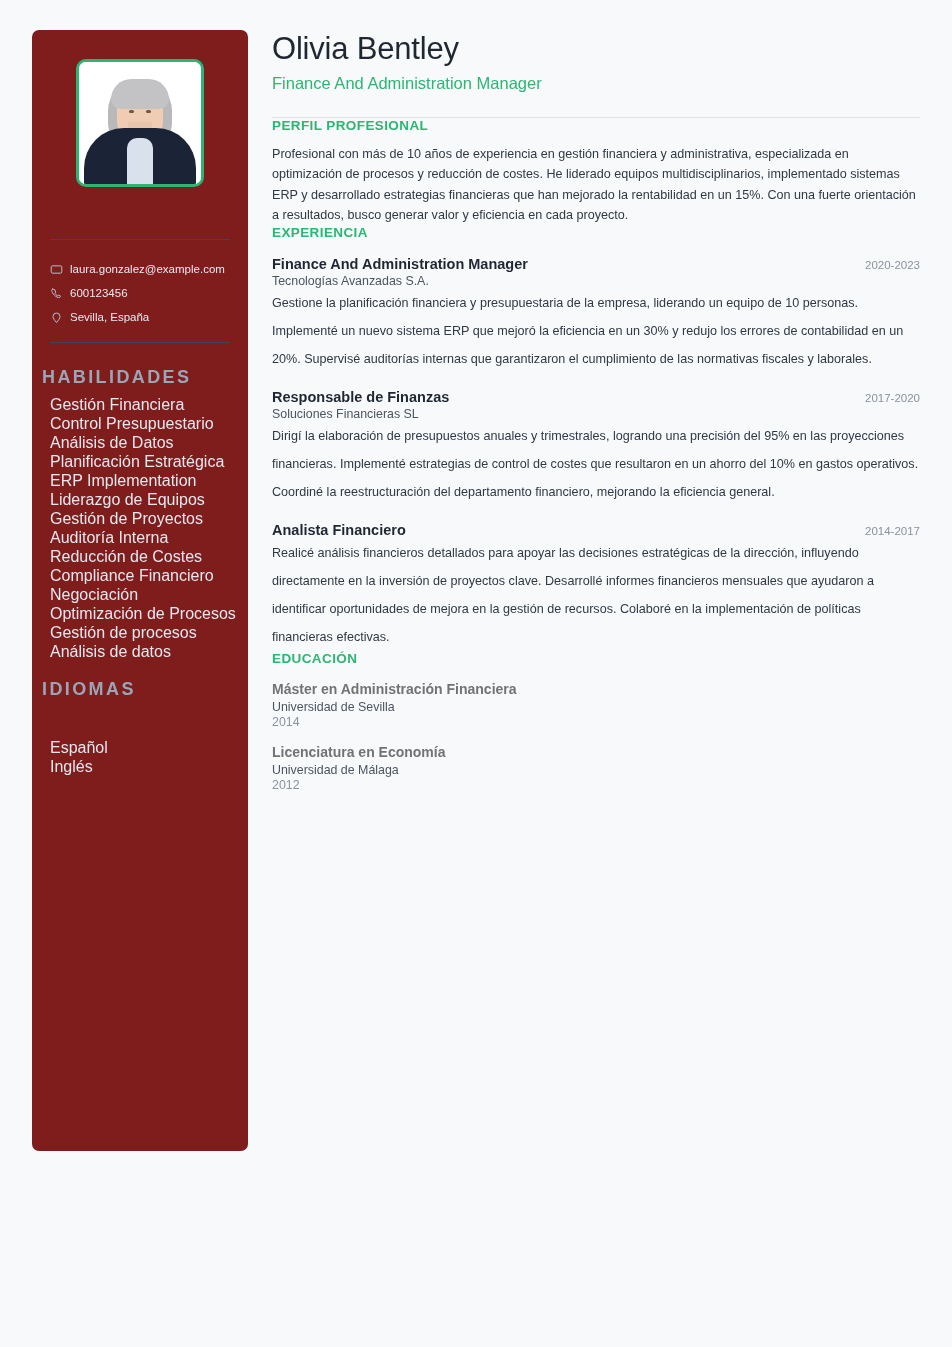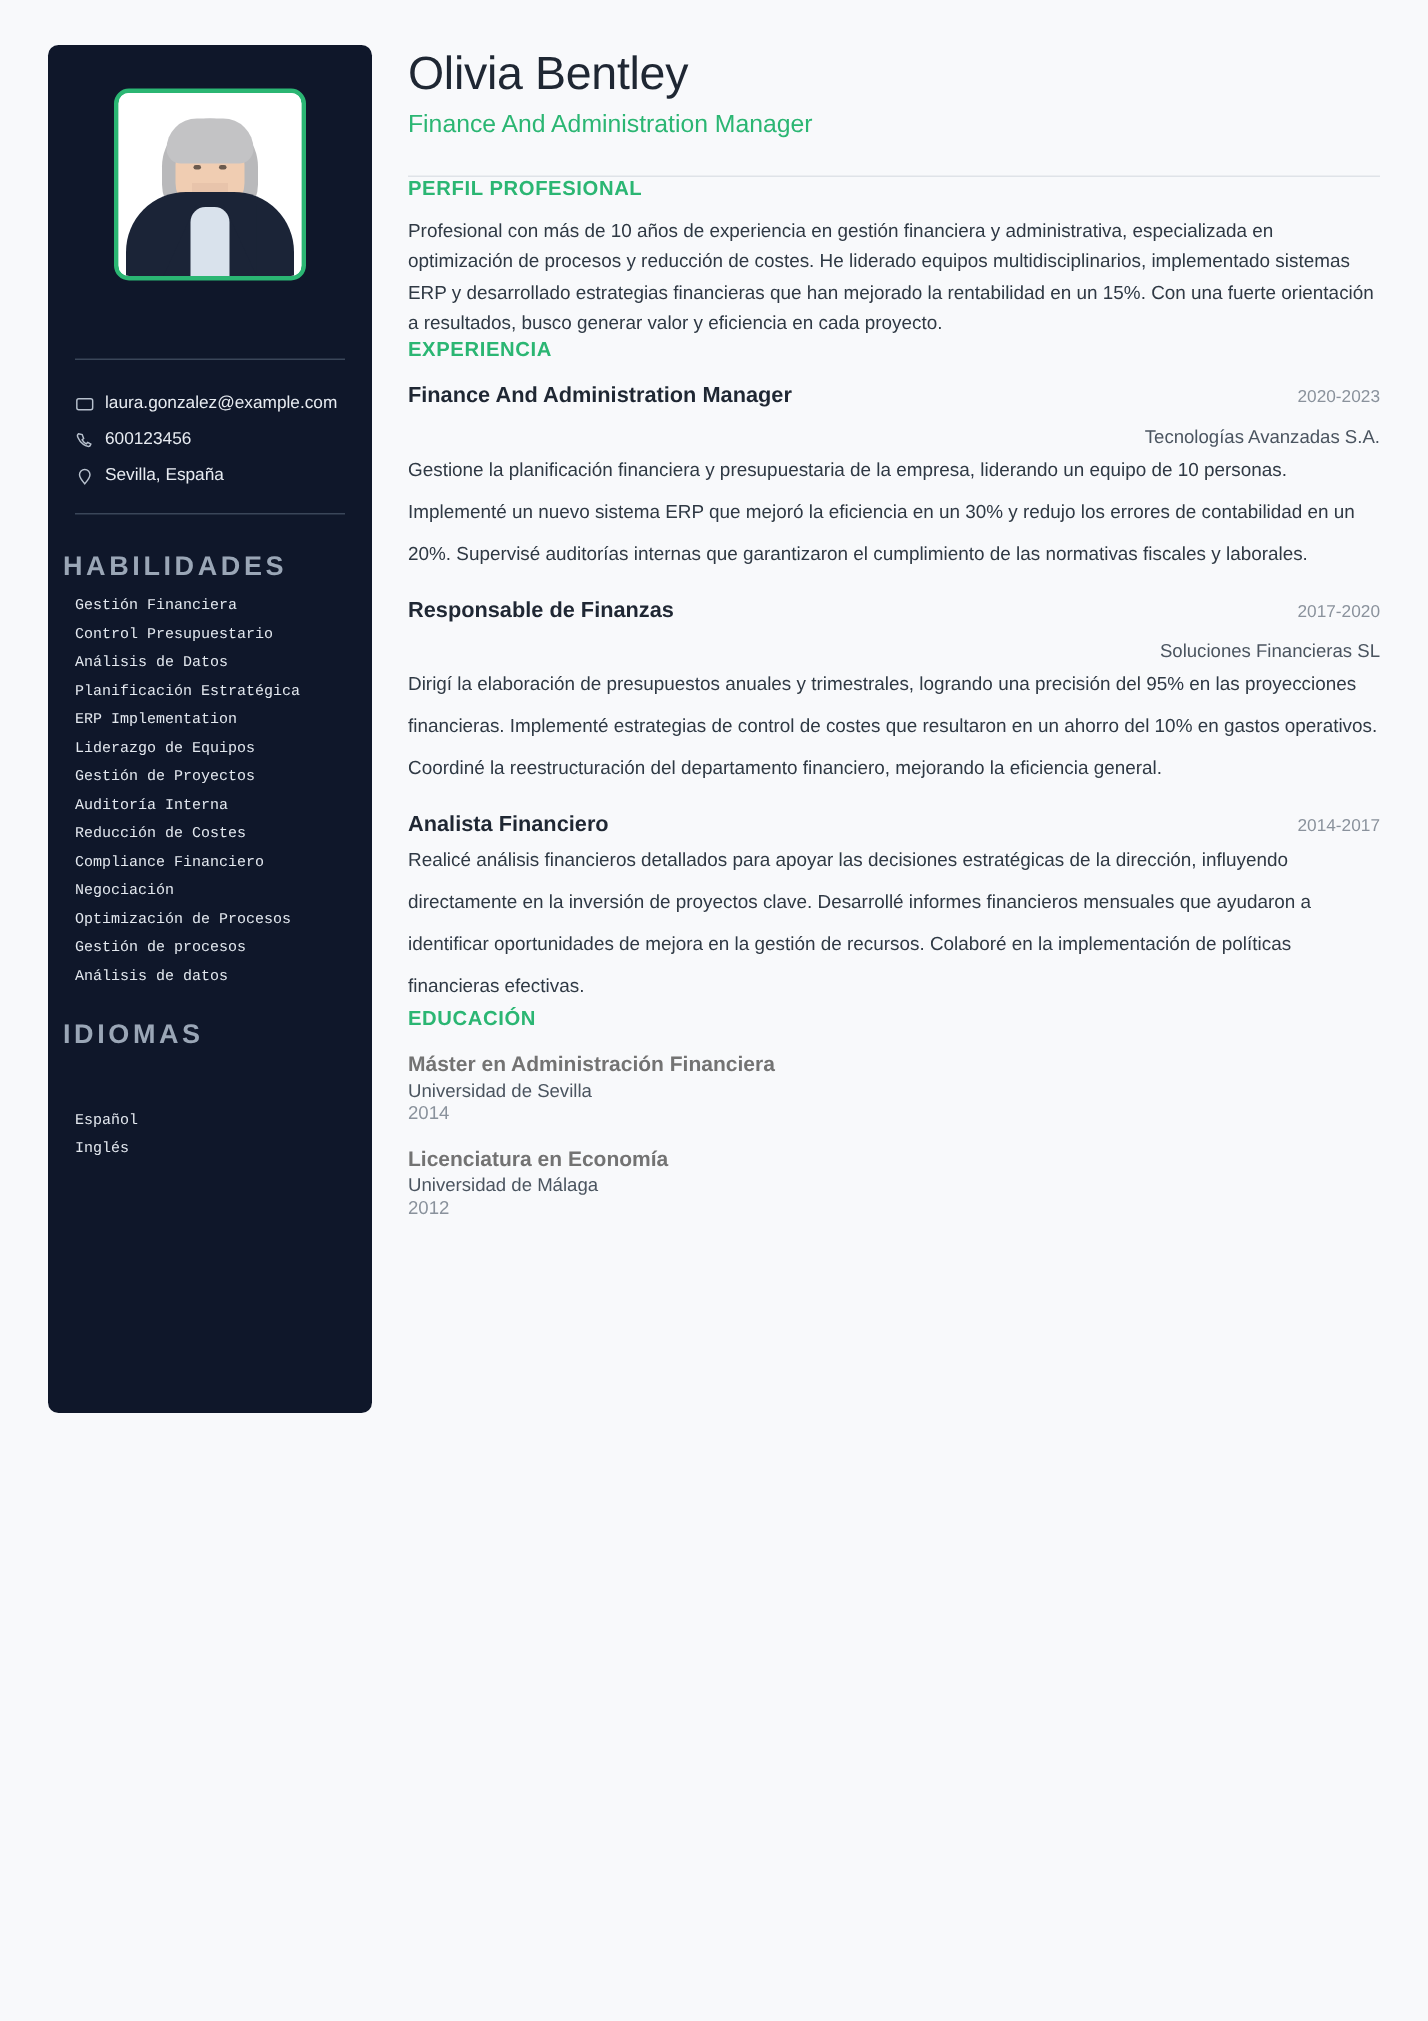--- a/index.html
+++ b/index.html
@@ -18,22 +18,22 @@
     height: 1347px;
     background: #f8f9fb;
   }
 
   
   .sidebar {
     position: absolute;
     left: 32px;
     top: 30px;
     width: 216px;
-    height: 912px;
-    background: #0f172a;
+    height: 1121px;
+    background: #7f1d1d;
     border-radius: 7px;
     padding: 11px;
   }
 
   .photo-frame {
     position: absolute;
     left: 44px;
     top: 29px;
     width: 128px;
     height: 128px;
@@ -190,24 +190,23 @@
 
   .side-list {
     position: absolute;
     left: 18px;
     width: 190px;
   }
   .list-skills { top: 365px; }
   .list-langs  { top: 708px; }
   .side-item {
     color: #e3e8ef;
-    font-size: 10px;
+    font-size: 16px;
     line-height: 19px;
     white-space: nowrap;
-    font-family: Liberation Mono, monospace;
   }
 
   
   .main {
     position: absolute;
     left: 272px;
     top: 30px;
     width: 648px;
   }
 
@@ -258,22 +257,21 @@
   }
   .exp-date {
     font-size: 11.5px;
     color: #8a929c;
     white-space: nowrap;
     padding-left: 12px;
   }
   .exp-company {
     font-size: 12.4px;
     color: #4b5560;
-    margin-top: 12px;
-    text-align: right;
+    margin-top: 2px;
   }
   .exp-desc {
     font-size: 12.6px;
     color: #2f3944;
     line-height: 28px;
     margin-top: 1px;
   }
 
   .edu-block { margin-top: 15px; }
   .edu-degree {

